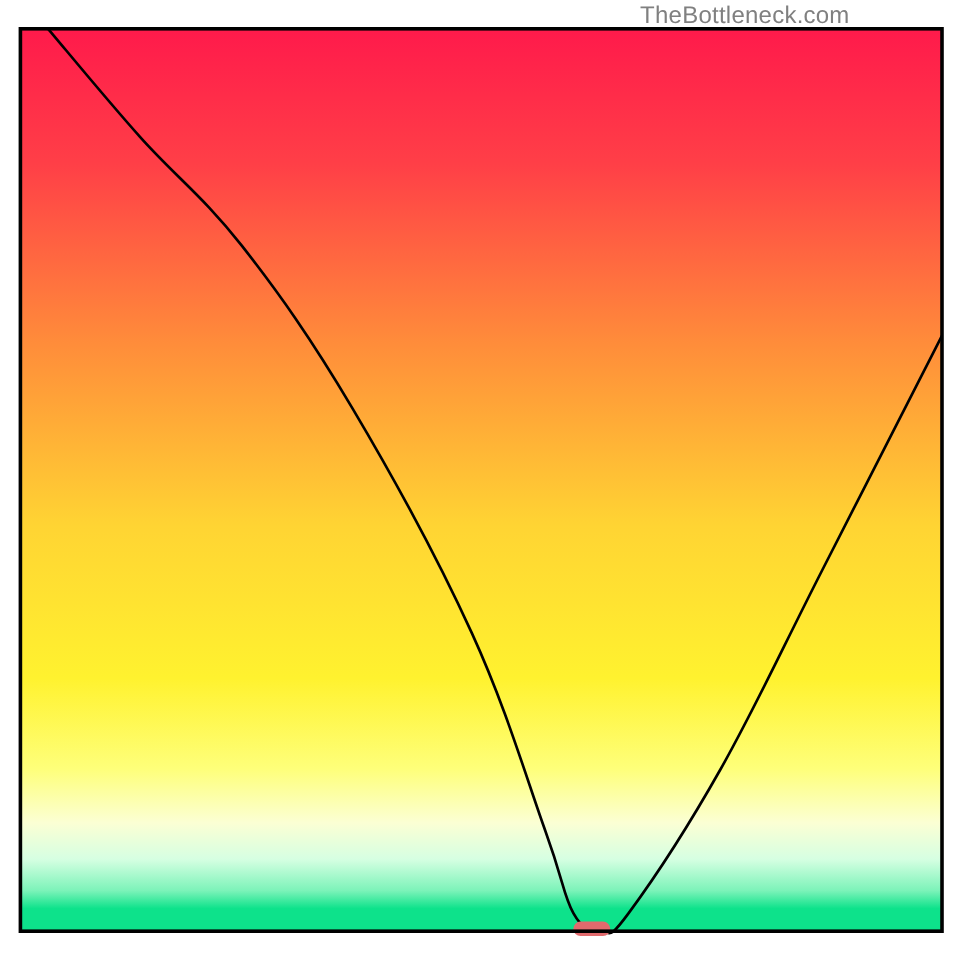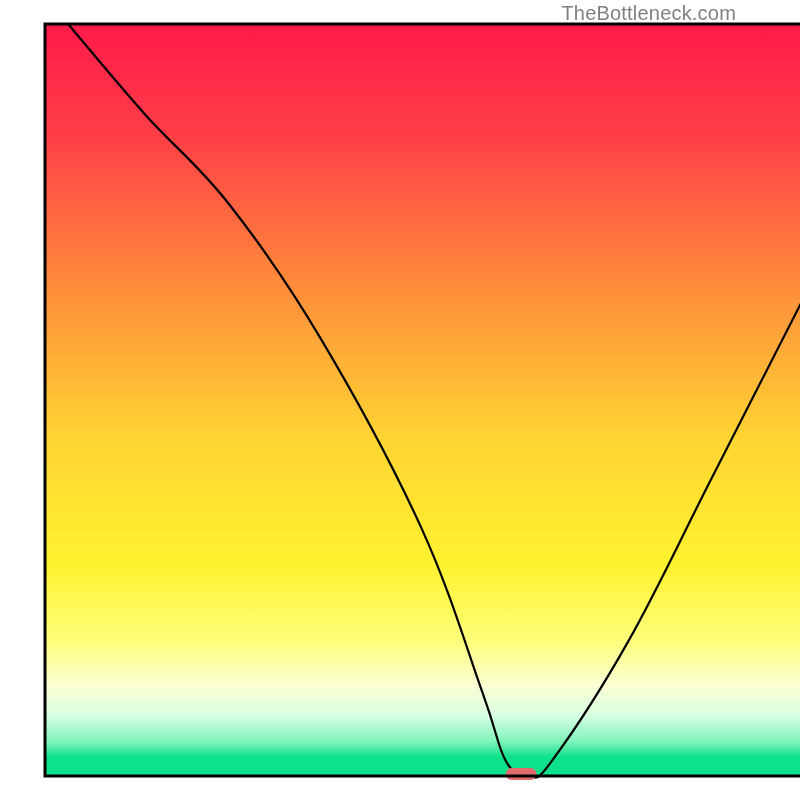--- a/index.html
+++ b/index.html
@@ -7,21 +7,20 @@
     padding: 0;
     width: 800px;
     height: 800px;
     background: #ffffff;
     font-family: Arial, Helvetica, sans-serif;
   }
   .outer {
     position: relative;
     width: 716px;
     height: 800px;
-    padding-left: 28px;
   }
   .attribution {
     position: absolute;
     top: 2px;
     right: 8px;
     color: #808080;
     font-size: 20px;
     font-weight: 500;
     letter-spacing: 0.2px;
   }

